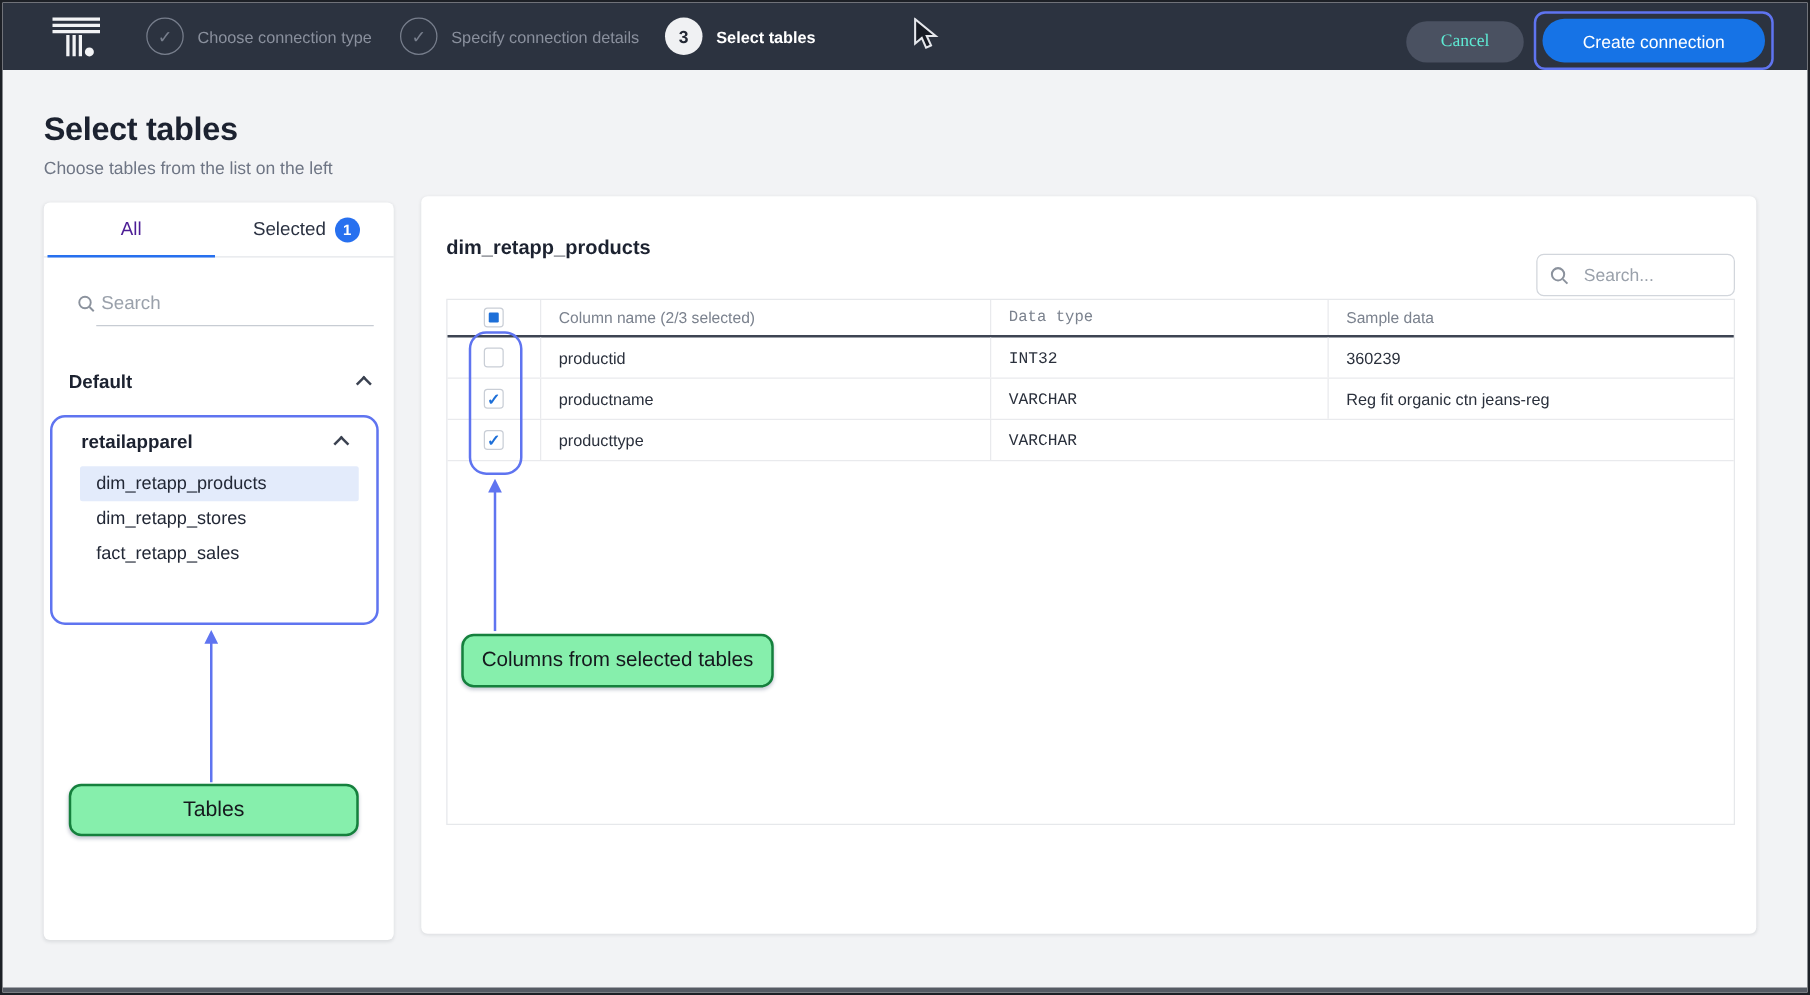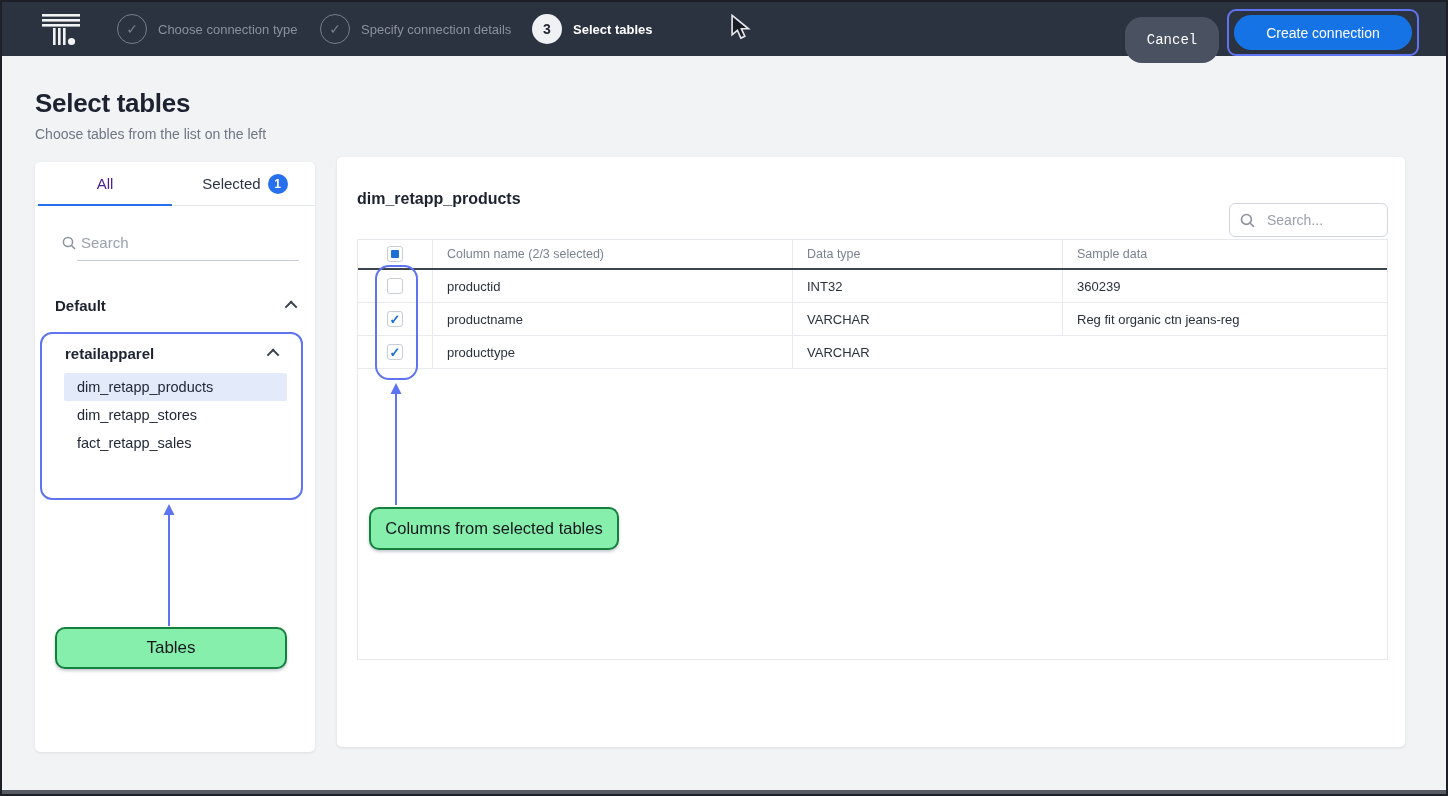--- a/index.html
+++ b/index.html
@@ -16,22 +16,22 @@
   .step { position:absolute; top:12px; display:flex; align-items:center; gap:11px; }
   .step-circle {
     width:30px; height:30px; border-radius:50%; display:flex; align-items:center; justify-content:center;
     font-size:14px;
   }
   .step.done .step-circle { border:1.5px solid #777e8c; color:#777e8c; }
   .step.done .step-label { color:#8a909d; font-size:13px; }
   .step.active .step-circle { background:#f0f1f3; color:#232834; font-weight:bold; }
   .step.active .step-label { color:#ffffff; font-size:13px; font-weight:bold; }
   .btn-cancel {
-    position:absolute; top:15px; right:227px; width:94px; height:46px; border:none; border-radius:17px;
-    background:#4a5161; color:#ffffff; font-size:14px; font-family:Liberation Mono, monospace; cursor:pointer;
+    position:absolute; top:15px; right:227px; width:94px; height:33px; border:none; border-radius:17px;
+    background:#4a5161; color:#5eead4; font-size:14px; font-family:Liberation Serif, serif; cursor:pointer;
   }
   .create-outline {
     position:absolute; top:7px; right:27px; width:192px; height:47px;
     border:2px solid #5f74f0; border-radius:9px; display:flex; align-items:center; justify-content:center;
   }
   .btn-create {
     width:178px; height:35px; border:none; border-radius:18px; background:#1673e6; color:#fff;
     font-size:14px; font-family:inherit; cursor:pointer;
   }
   .cursor { position:absolute; left:728px; top:12px; }
@@ -90,21 +90,21 @@
 
   .dtable { position:absolute; left:20px; top:82px; width:1031px; height:421px; border:1px solid #e6e8eb; }
   .dt-row { display:flex; height:33px; border-bottom:1px solid #e9eaed; }
   .dt-head { height:30px; border-bottom:2px solid #3d4452; }
   .dt-cell { display:flex; align-items:center; padding-left:14px; font-size:13px; color:#2a303c;
              border-right:1px solid #e9eaed; overflow:hidden; }
   .dt-cell:last-child { border-right:none; }
   .dt-head .dt-cell { font-size:12.5px; color:#7b828e; }
   .c-check { width:75px; justify-content:center; padding-left:0; }
   .c-name  { width:360px; }
-  .c-type  { width:270px; }
+  .c-type  { width:270px;font-family:Liberation Mono, monospace; }
   .c-sample{ flex:1; }
 
   .cb { width:16px; height:16px; border:1px solid #c9ced6; border-radius:3px; background:#fff;
         display:flex; align-items:center; justify-content:center; cursor:pointer; }
   .cb.checked::after { content:"\2713"; color:#1d6fd8; font-size:13px; font-weight:bold; line-height:1; }
   .cb.indet::after { content:""; width:8px; height:8px; background:#1d6fd8; border-radius:1px; }
 </style>
 </head>
 <body>
 

